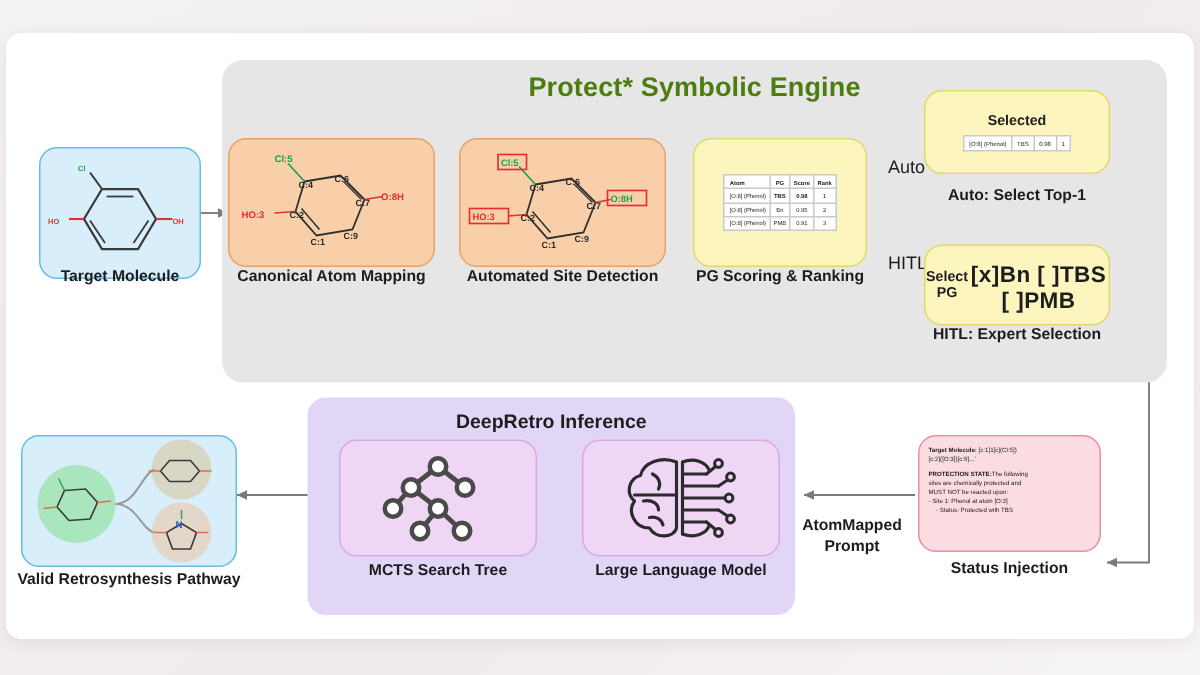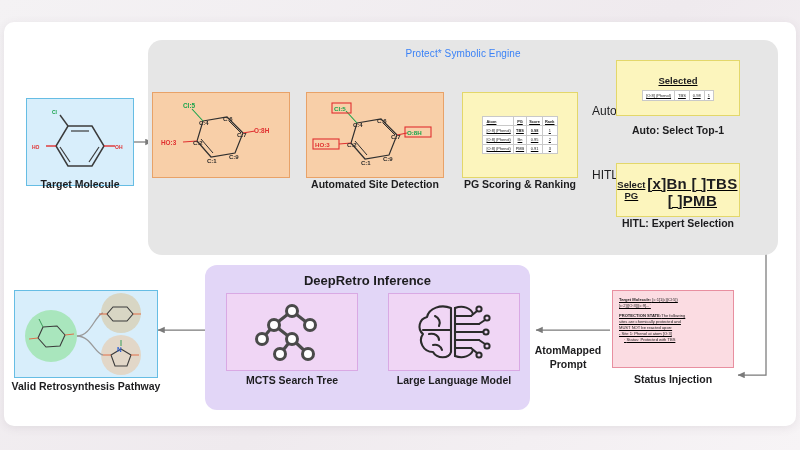--- a/index.html
+++ b/index.html
@@ -15,32 +15,32 @@
     box-shadow:0 2px 10px rgba(90,70,90,.10);
   }
   .abs{position:absolute;box-sizing:border-box;}
   
   #engine-box{
     left:148px;top:40px;width:630px;height:215px;
     background:#e6e6e6;border-radius:14px;
   }
   #engine-title{
     left:148px;top:48px;width:630px;text-align:center;
-    font-size:10px;font-weight:normal;color:#3b82f6;letter-spacing:.1px;
+    font-size:18px;font-weight:bold;color:#4d7c0f;letter-spacing:.1px;
   }
   #deepretro-box{
     left:205px;top:265px;width:325px;height:145px;
     background:#e2d6f7;border-radius:12px;
   }
   #deepretro-title{
     left:205px;top:273px;width:325px;text-align:center;
     font-size:13px;font-weight:bold;color:#1d1d1f;
   }
   
-  .node{border-radius:0;border:1.4px solid;display:flex;align-items:center;justify-content:center;text-decoration:underline;}
+  .node{border-radius:12px;border:1.4px solid;display:flex;align-items:center;justify-content:center;}
   .blue{background:#d8eefb;border-color:#66bde4;}
   .orange{background:#f8cfa8;border-color:#e8a268;}
   .yellow{background:#fcf5bd;border-color:#e3d76a;}
   .pink{background:#fbdce2;border-color:#e88fa0;}
   .violet{background:#f0d6f5;border-color:#d9a9e4;}
   .caption{
     position:absolute;text-align:center;font-size:10.5px;font-weight:bold;
     color:#1d1d1f;line-height:1.25;
   }
   
@@ -151,20 +151,21 @@
       <text x="44" y="30" font-size="6" font-weight="bold" fill="#2a2a2a">C:4</text>
       <text x="68" y="26" font-size="6" font-weight="bold" fill="#2a2a2a">C:6</text>
       <text x="82" y="42" font-size="6" font-weight="bold" fill="#2a2a2a">C:7</text>
       <text x="99" y="38" font-size="6.4" font-weight="bold" fill="#e03030">O:8H</text>
       <text x="6" y="50" font-size="6.4" font-weight="bold" fill="#e03030">HO:3</text>
       <text x="38" y="50" font-size="6" font-weight="bold" fill="#2a2a2a">C:2</text>
       <text x="52" y="68" font-size="6" font-weight="bold" fill="#2a2a2a">C:1</text>
       <text x="74" y="64" font-size="6" font-weight="bold" fill="#2a2a2a">C:9</text>
     </svg>
   </div>
+  <div class="caption" style="left:146px;top:178px;width:150px;">Canonical Atom Mapping</div>
 
   <div class="abs node orange" style="left:306px;top:92px;width:138px;height:86px;">
     <svg width="132" height="80" viewBox="0 0 132 80">
       <g stroke="#2f2f2f" stroke-width="1.2" fill="none">
         <path d="M48,28 L72,24 L88,40 L80,60 L56,64 L42,48 Z"></path>
         <path d="M74,28 L86,40" stroke-width="1"></path>
         <path d="M46,46 L58,60" stroke-width="1"></path>
       </g>
       <line x1="48" y1="28" x2="37" y2="16" stroke="#16a34a" stroke-width="1.1"></line>
       <line x1="88" y1="40" x2="98" y2="38" stroke="#e03030" stroke-width="1.1"></line>

